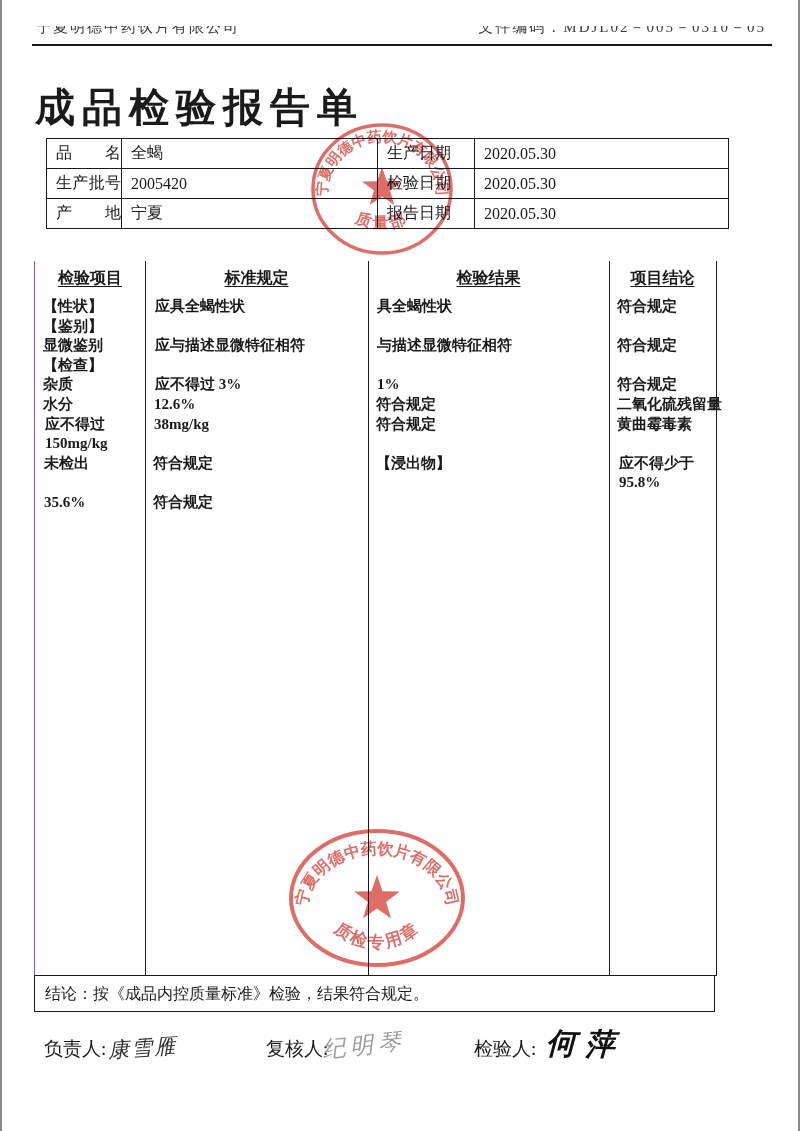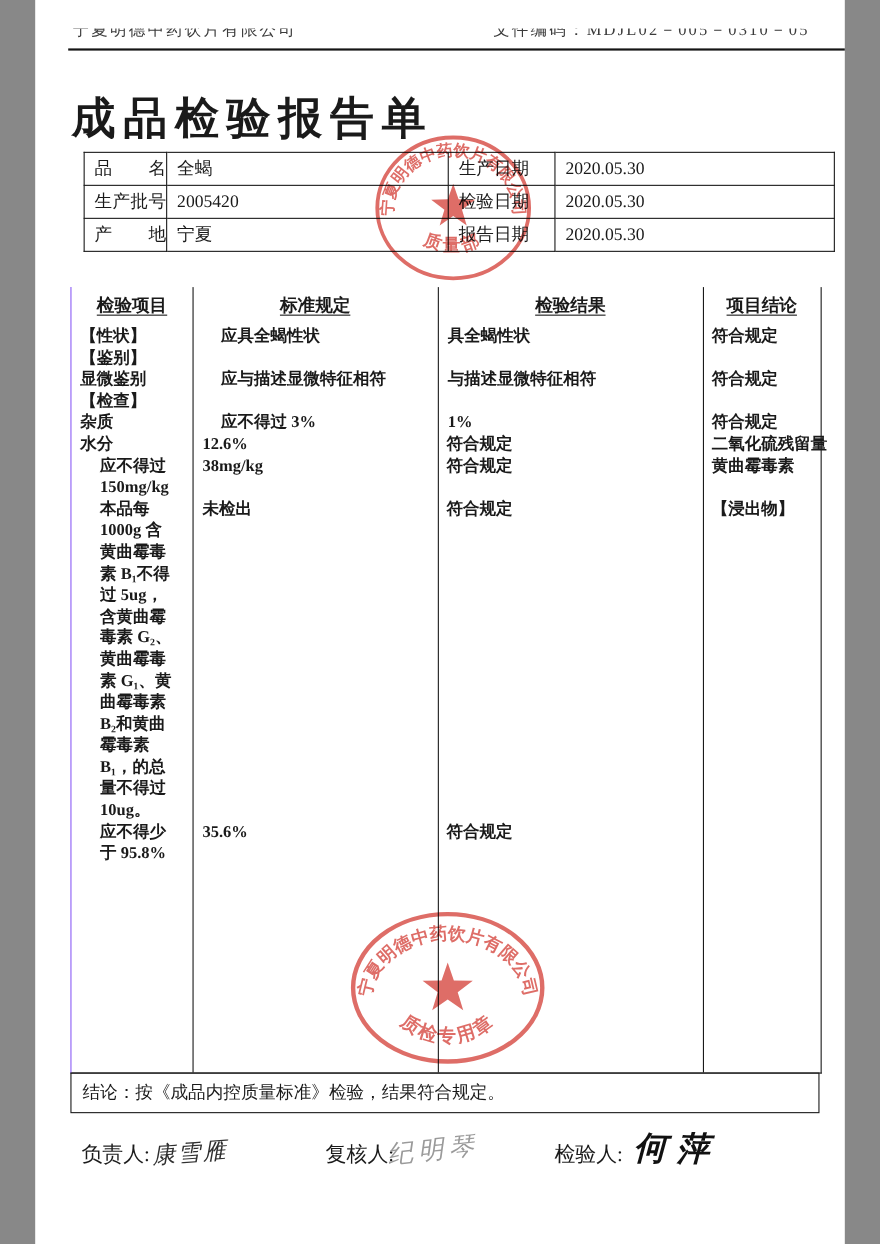--- a/index.html
+++ b/index.html
@@ -1,17 +1,17 @@
 <!DOCTYPE html>
 <html><head>
 <meta charset="utf-8">
 <style>
   html,body{margin:0;padding:0;background:#888;}
   .page{
-    position:relative; width:736px; height:1131px; background:#ffffff;
+    position:relative; width:796px; height:1131px; background:#ffffff;
     font-family:"Liberation Serif","DejaVu Serif",serif; color:#1a1a1a;
     overflow:hidden; margin:0 auto;
   }
   
   .hdr-clip{position:absolute; top:26px; height:14px; overflow:hidden;}
   .hdr-clip span{display:block; margin-top:-8px; font-size:15px; color:#3b3b3b; letter-spacing:2px; white-space:nowrap;}
   .hdr-left{left:34px;}
   .hdr-right{right:32px;}
   .hdr-rule{position:absolute; left:30px; top:44px; width:740px; border-top:2px solid #151515;}
   
@@ -25,21 +25,21 @@
   
   .main{position:absolute; left:32px; top:261px; width:681px; height:714px;
     border-left:1px solid #8b5cf6; border-right:1px solid #1a1a1a; border-bottom:1px solid #1a1a1a;font-weight:bold;}
   .vline{position:absolute; top:0; width:1px; height:100%; background:#1a1a1a;}
   .v1{left:110px;} .v2{left:333px;} .v3{left:574px;}
   .main-head{display:grid; grid-template-columns:110px 223px 241px 107px; padding-top:7px;}
   .main-head span{justify-self:center; font-size:16px; text-decoration:underline; text-underline-offset:3px;}
   .main-body{display:grid; grid-template-columns:110px 223px 241px 107px; padding-top:8px;
     font-size:15px; line-height:19.6px;}
   .main-body .c1{padding-left:8px; white-space:nowrap;}
-  .main-body .c2{padding:0 14px 0 10px;margin-left:16px;}
+  .main-body .c2{padding:0 14px 0 10px;}
   .main-body .c3{padding-left:9px;}
   .main-body .c4{padding-left:8px;}
   
   .conclusion{position:absolute; left:32px; top:975px; width:681px; height:37px;
     border:1px solid #1a1a1a; box-sizing:border-box; font-size:16px; line-height:35px; padding-left:10px;}
   
   .sig-row{position:absolute; left:32px; top:1024px; width:700px; height:60px;}
   .sig-label{position:absolute; top:12px; font-size:19px;}
   .sig-name{position:absolute; font-style:italic; white-space:nowrap;}
   .sig1l{left:10px;} .sig2l{left:232px;} .sig3l{left:440px;}
@@ -136,21 +136,20 @@
       <div class="c1">水分</div>
       <div class="c3">12.6%</div>
       <div class="c4">符合规定</div>
 
       <div class="c1">二氧化硫残留量</div>
       <div class="c2">应不得过 150mg/kg</div>
       <div class="c3">38mg/kg</div>
       <div class="c4">符合规定</div>
 
       <div class="c1">黄曲霉毒素</div>
-      <div class="c2">本品每 1000g 含黄曲霉毒素 B₁不得过 5ug，含黄曲霉毒素 G₂、黄曲霉毒素 G₁、黄曲霉毒素 B₂和黄曲霉毒素 B₁，的总量不得过 10ug。</div>
       <div class="c3">未检出</div>
       <div class="c4">符合规定</div>
 
       <div class="c1">【浸出物】</div>
       <div class="c2">应不得少于 95.8%</div>
       <div class="c3">35.6%</div>
       <div class="c4">符合规定</div>
     </div>
   </div>
 

